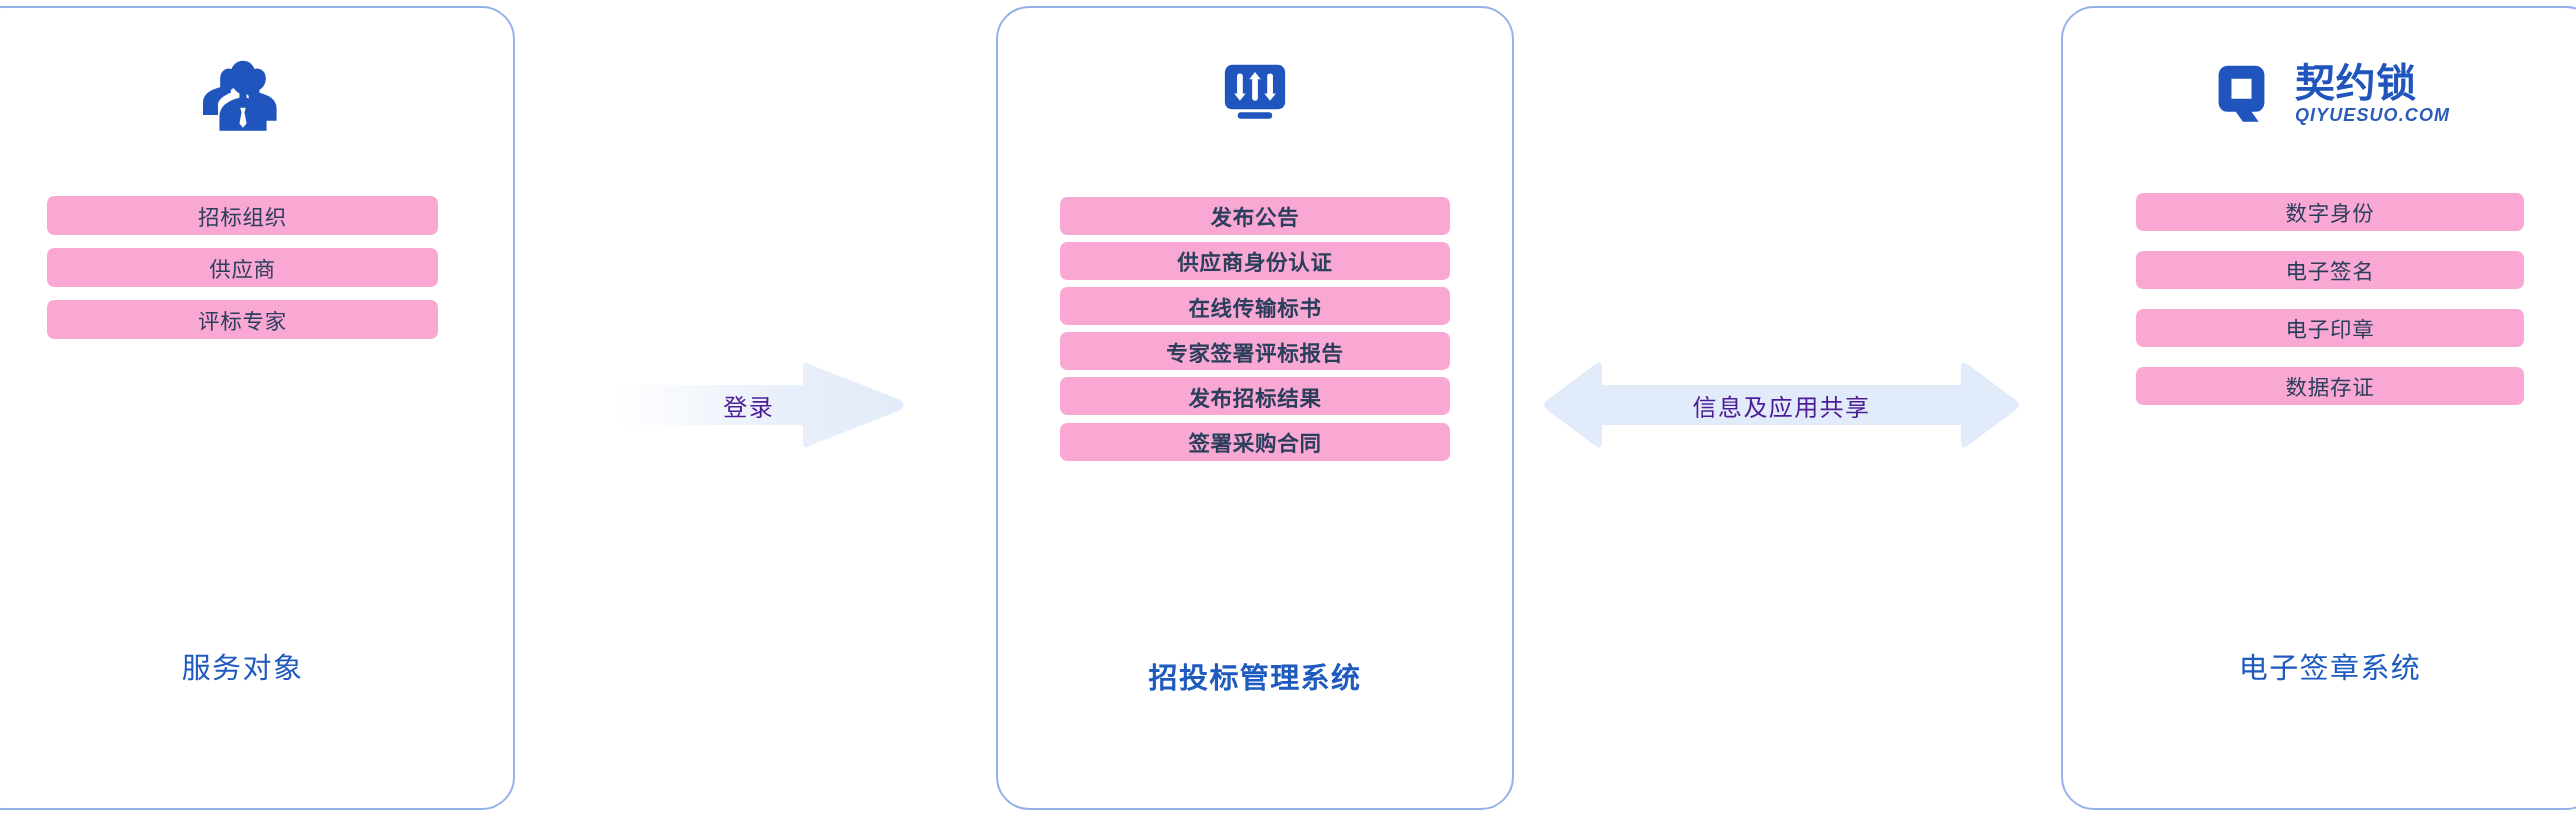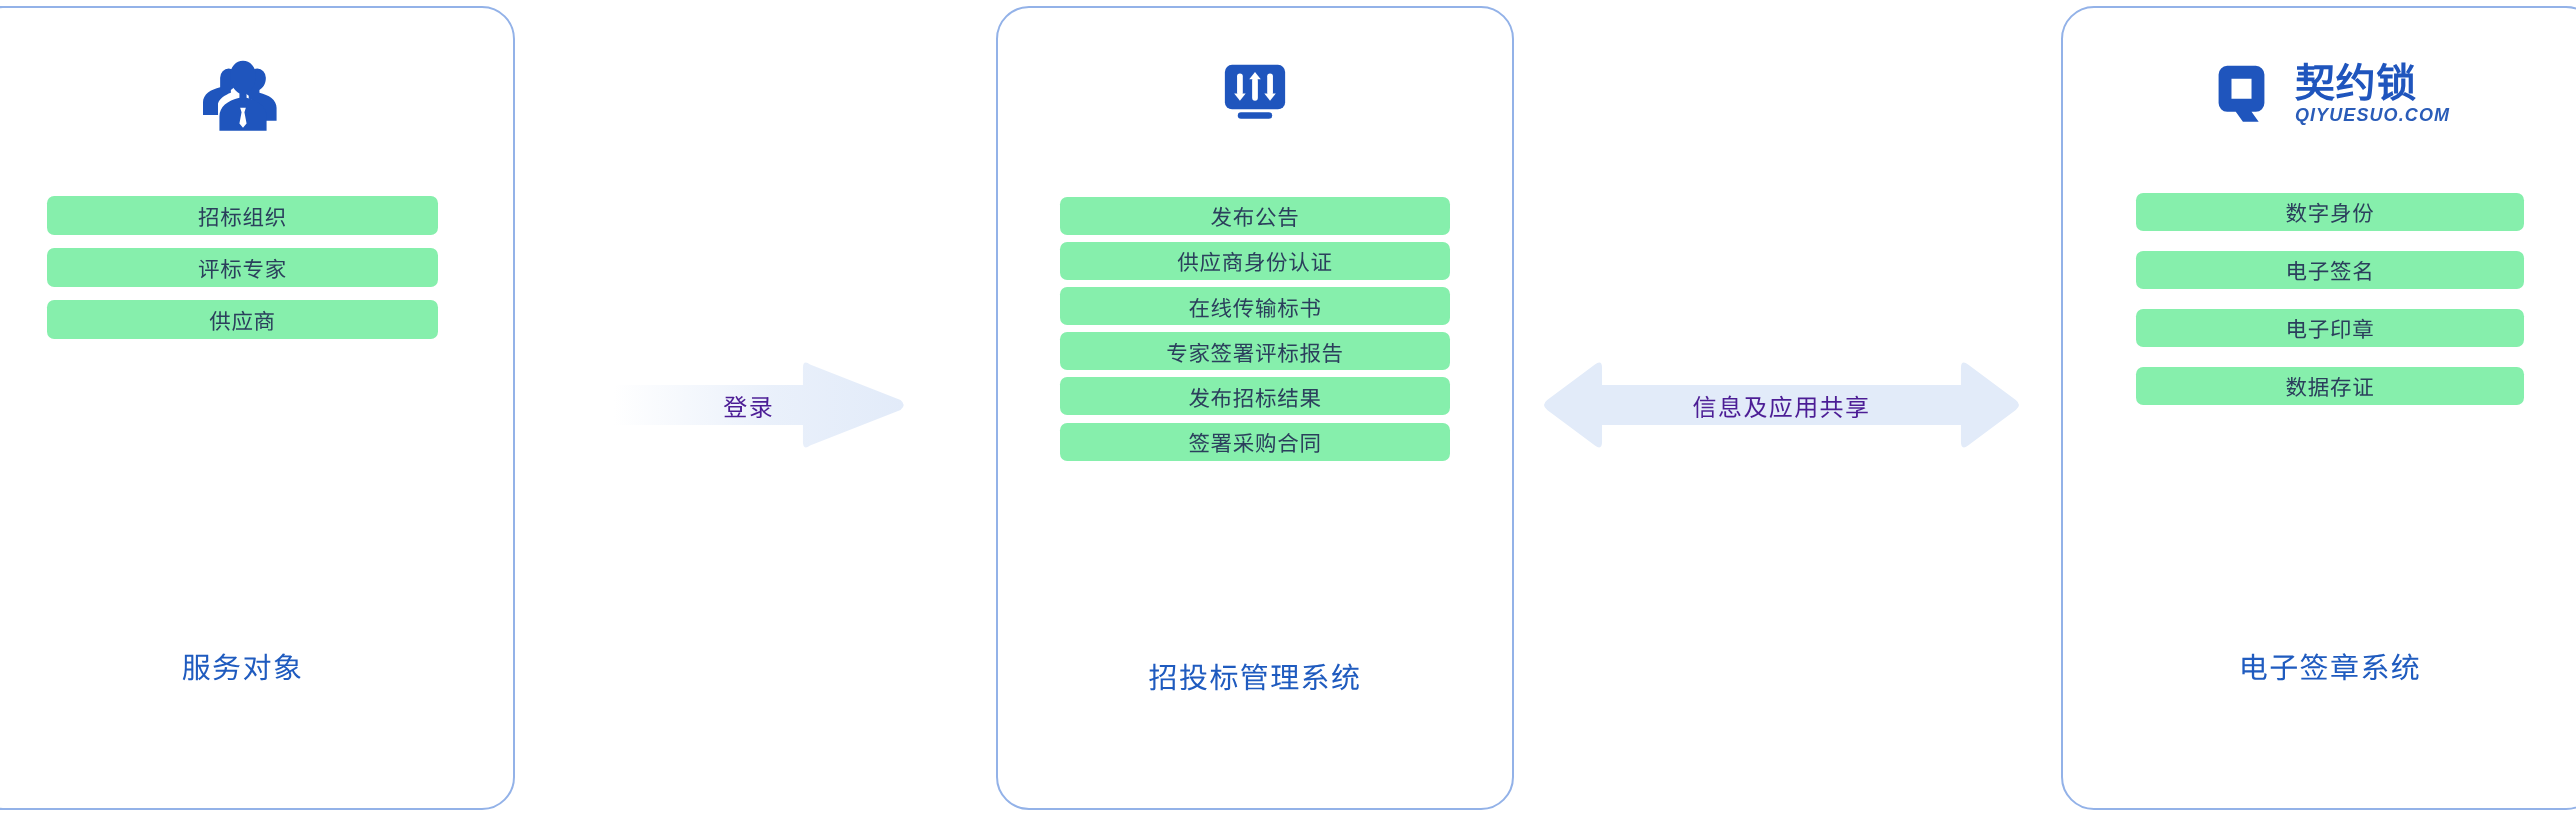--- a/index.html
+++ b/index.html
@@ -28,21 +28,21 @@
     height: 804px;
     box-sizing: border-box;
     background: #ffffff;
     border: 2.1px solid #93b2e8;
     border-radius: 33px;
     display: flex;
     flex-direction: column;
     align-items: center;
   }
   .card-1 { left: -30px; width: 545px; }
-  .card-2 { left: 996px; width: 518px; }
+  .card-2 { left: 996px; width: 518px; font-weight: bold; }
   .card-3 { left: 2061px; width: 538px; }
 
   
   .card-icon {
     margin-top: 49px;
     height: 77px;
     display: flex;
     align-items: center;
     justify-content: center;
     width: 100%;
@@ -53,21 +53,21 @@
     width: 100%;
     display: flex;
     flex-direction: column;
     align-items: center;
   }
   .pill-list-1 { margin-top: 62px; gap: 13px; }
   .pill-list-2 { margin-top: 63px; gap: 7.2px; }
   .pill-list-3 { margin-top: 59px; gap: 20px; }
 
   .pill {
-    background: #86efac;
+    background: #f9a8d4;
     border-radius: 7.2px;
     color: #2b3f5c;
     display: flex;
     align-items: center;
     justify-content: center;
     text-align: center;
     letter-spacing: 0.7px;
     box-sizing: border-box;
   }
   .pill-list-1 .pill { width: 391px; height: 39px; font-size: 21.5px; }
@@ -156,22 +156,22 @@
 
         <path d="M64 26 a12 13 0 1 1 24 0 c0 9 -4 14 -9 17 l0 4 c13 3 24 10 24 21 l0 18 l-21 0 l0 -16 c-2 -7 -10 -12 -18 -15 l0 -4 c-5 -3 -9 -8 -9 -17 z" fill="#1f55bd"></path>
 
         <path d="M38 22 a18 20 0 1 1 36 0 c0 14 -6 22 -13 26 l0 6 c17 4 28 13 28 26 l0 20 l-66 0 l0 -20 c0 -13 11 -22 28 -26 l0 -6 c-7 -4 -13 -12 -13 -26 z" fill="#1f55bd"></path>
         <path d="M52 68 l8 0 l-2 6 l3 16 l-5 6 l-5 -6 l3 -16 z" fill="#ffffff"></path>
       </svg>
     </div>
 
     <div class="pill-list pill-list-1">
       <div class="pill">招标组织</div>
+      <div class="pill">供应商</div>
       <div class="pill">评标专家</div>
-      <div class="pill">供应商</div>
     </div>
 
     <div class="card-title">服务对象</div>
   </div>
 
   <div class="card card-2">
     <div class="card-icon">
       <svg width="72" height="66" viewBox="0 0 100 92" aria-hidden="true">
         <rect x="8" y="4" width="84" height="62" rx="10" fill="#1f55bd"></rect>
         <rect x="26" y="70" width="48" height="9" rx="4.5" fill="#1f55bd"></rect>

